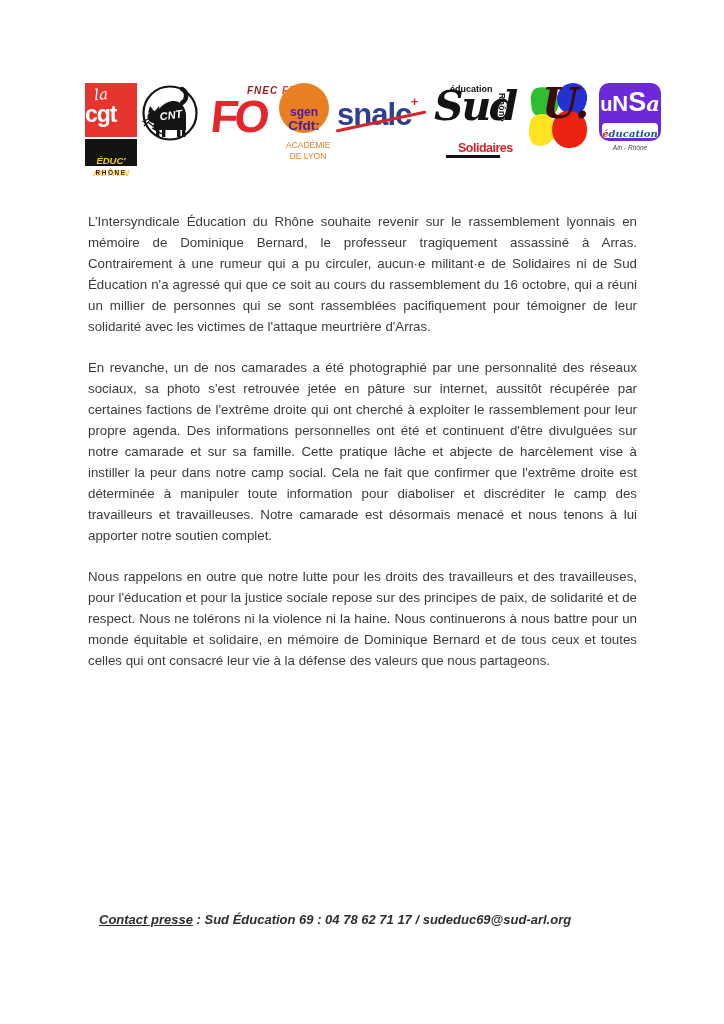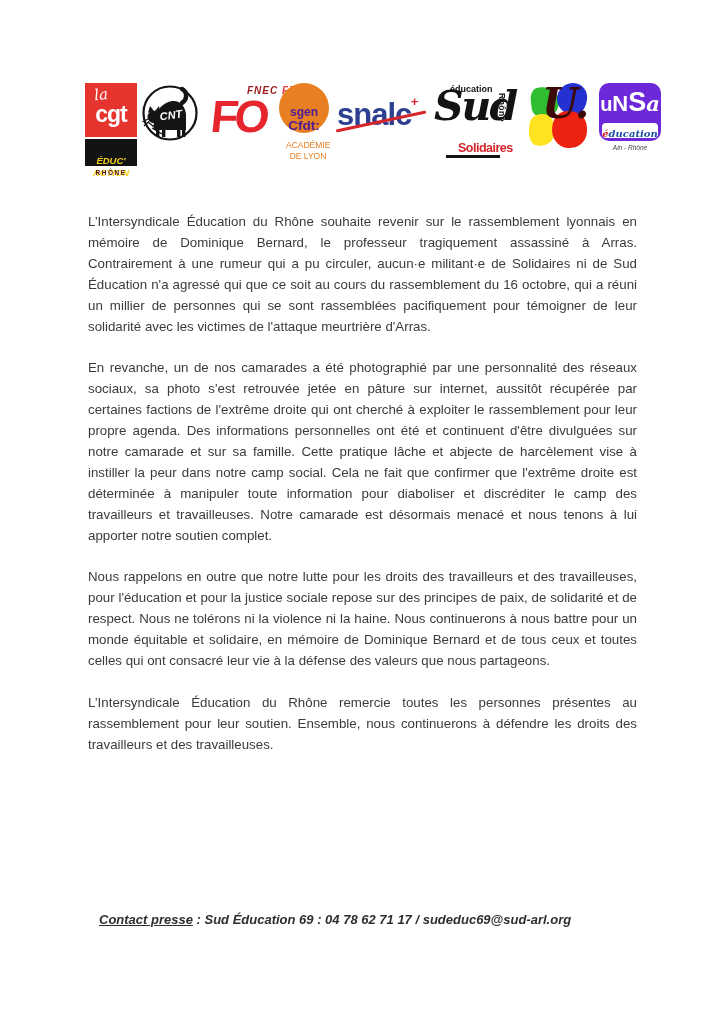--- a/index.html
+++ b/index.html
@@ -15,21 +15,21 @@
   .logo-strip{
     position:absolute;left:85px;top:83px;width:575px;height:96px;
     display:flex;align-items:flex-start;
   }
   .logo{flex:none;position:relative;}
 
   
   .logo-cgt{width:52px;margin-right:4px;}
   .cgt-red{height:54px;background:#e6352f;color:#fff;overflow:hidden;}
   .cgt-la{display:block;font-family:"DejaVu Serif",serif;font-style:italic;font-size:15px;line-height:14px;margin:3px 0 0 9px;transform:rotate(-6deg);}
-  .cgt-cgt{display:block;font-size:23px;font-weight:800;letter-spacing:-1px;text-align:center;line-height:26px;margin-top:1px;}
+  .cgt-cgt{display:block;font-size:23px;font-weight:800;letter-spacing:-1px;text-align:left;line-height:26px;margin-top:1px;}
   .cgt-black{margin-top:2px;height:27px;background:#131313;color:#f2d117;font-style:italic;font-weight:800;font-size:9.5px;line-height:12px;text-align:center;padding-top:16px;box-sizing:border-box;}
   .cgt-region{display:block;margin-top:3px;text-align:center;font-size:6.5px;font-weight:800;letter-spacing:1.5px;color:#4d0d0d;}
 
   
   .logo-cnt{width:58px;height:58px;margin-right:12px;}
 
   
   .logo-fo{width:58px;margin-right:9px;padding-top:2px;}
   .fo-top{font-size:10px;font-weight:800;font-style:italic;letter-spacing:1px;white-space:nowrap;margin-left:36px;}
   .fo-fnec{color:#9b1b1e;}
@@ -184,20 +184,19 @@
       </div>
       <span class="unsa-region">Ain - Rhône</span>
     </div>
 
   </div>
 
   <div class="body-text">
     <p>L’Intersyndicale Éducation du Rhône souhaite revenir sur le rassemblement lyonnais en mémoire de Dominique Bernard, le professeur tragiquement assassiné à Arras. Contrairement à une rumeur qui a pu circuler, aucun·e militant·e de Solidaires ni de Sud Éducation n'a agressé qui que ce soit au cours du rassemblement du 16 octobre, qui a réuni un millier de personnes qui se sont rassemblées pacifiquement pour témoigner de leur solidarité avec les victimes de l'attaque meurtrière d'Arras.</p>
     <p>En revanche, un de nos camarades a été photographié par une personnalité des réseaux sociaux, sa photo s'est retrouvée jetée en pâture sur internet, aussitôt récupérée par certaines factions de l'extrême droite qui ont cherché à exploiter le rassemblement pour leur propre agenda. Des informations personnelles ont été et continuent d'être divulguées sur notre camarade et sur sa famille. Cette pratique lâche et abjecte de harcèlement vise à instiller la peur dans notre camp social. Cela ne fait que confirmer que l'extrême droite est déterminée à manipuler toute information pour diaboliser et discréditer le camp des travailleurs et travailleuses. Notre camarade est désormais menacé et nous tenons à lui apporter notre soutien complet.</p>
     <p>Nous rappelons en outre que notre lutte pour les droits des travailleurs et des travailleuses, pour l'éducation et pour la justice sociale repose sur des principes de paix, de solidarité et de respect. Nous ne tolérons ni la violence ni la haine. Nous continuerons à nous battre pour un monde équitable et solidaire, en mémoire de Dominique Bernard et de tous ceux et toutes celles qui ont consacré leur vie à la défense des valeurs que nous partageons.</p>
-    <p>L’Intersyndicale Éducation du Rhône remercie toutes les personnes présentes au rassemblement pour leur soutien. Ensemble, nous continuerons à défendre les droits des travailleurs et des travailleuses.</p>
   </div>
 
   <div class="contact">
     <span class="contact-label">Contact presse</span><span> : Sud Éducation 69 : 04 78 62 71 17 / sudeduc69@sud-arl.org</span>
   </div>
 
 </div>
 
 </body></html>

